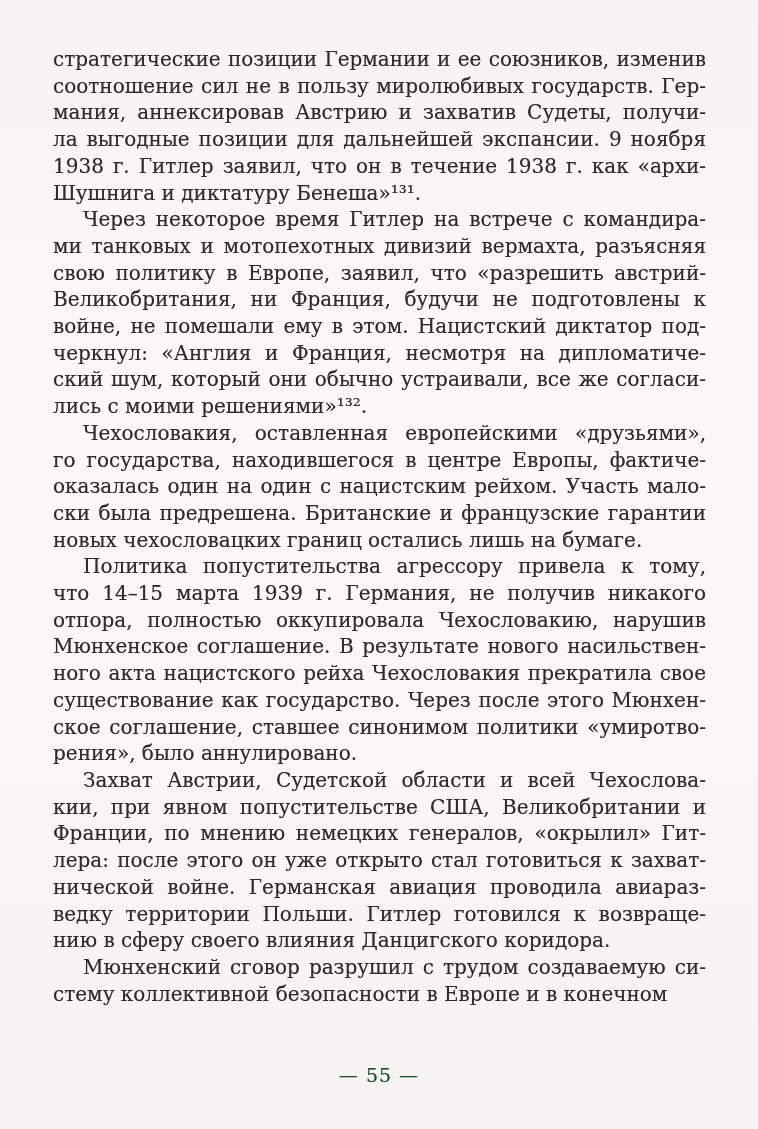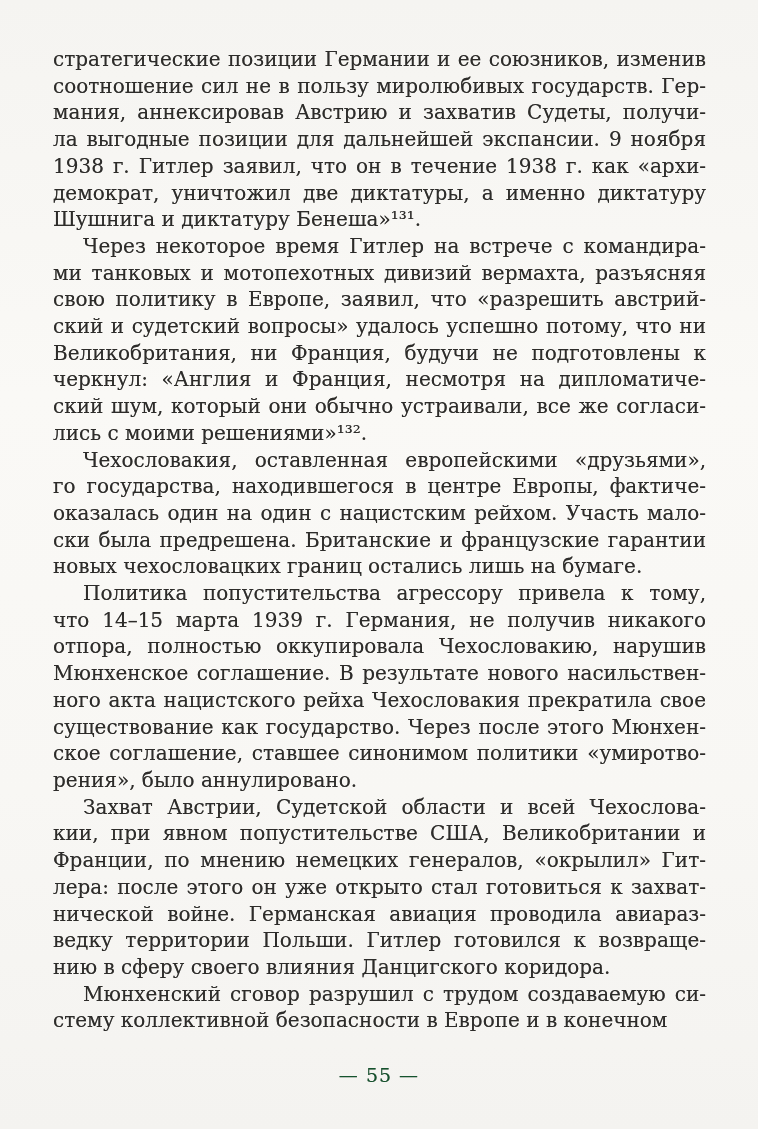--- a/index.html
+++ b/index.html
@@ -61,29 +61,28 @@
 <body>
 
 <div class="page">
   <div class="text-block" id="text-block">
       <div class="para">
         <div class="line">стратегические позиции Германии и ее союзников, изменив</div>
         <div class="line">соотношение сил не в пользу миролюбивых государств. Гер-</div>
         <div class="line">мания, аннексировав Австрию и захватив Судеты, получи-</div>
         <div class="line">ла выгодные позиции для дальнейшей экспансии. 9 ноября</div>
         <div class="line">1938 г. Гитлер заявил, что он в течение 1938 г. как «архи-</div>
-        <div class="line">демократ, уничтожил две диктатуры, а именно диктатуру</div>
         <div class="line last">Шушнига и диктатуру Бенеша»¹³¹.</div>
       </div>
       <div class="para">
         <div class="line indent">Через некоторое время Гитлер на встрече с командира-</div>
         <div class="line">ми танковых и мотопехотных дивизий вермахта, разъясняя</div>
         <div class="line">свою политику в Европе, заявил, что «разрешить австрий-</div>
-        <div class="line">ский и судетский вопросы» удалось успешно потому, что ни</div>
         <div class="line">Великобритания, ни Франция, будучи не подготовлены к</div>
+        <div class="line">войне, не помешали ему в этом. Нацистский диктатор под-</div>
         <div class="line">черкнул: «Англия и Франция, несмотря на дипломатиче-</div>
         <div class="line">ский шум, который они обычно устраивали, все же согласи-</div>
         <div class="line last">лись с моими решениями»¹³².</div>
       </div>
       <div class="para">
         <div class="line indent">Чехословакия, оставленная европейскими «друзьями»,</div>
         <div class="line">го государства, находившегося в центре Европы, фактиче-</div>
         <div class="line">оказалась один на один с нацистским рейхом. Участь мало-</div>
         <div class="line">ски была предрешена. Британские и французские гарантии</div>
         <div class="line last">новых чехословацких границ остались лишь на бумаге.</div>

